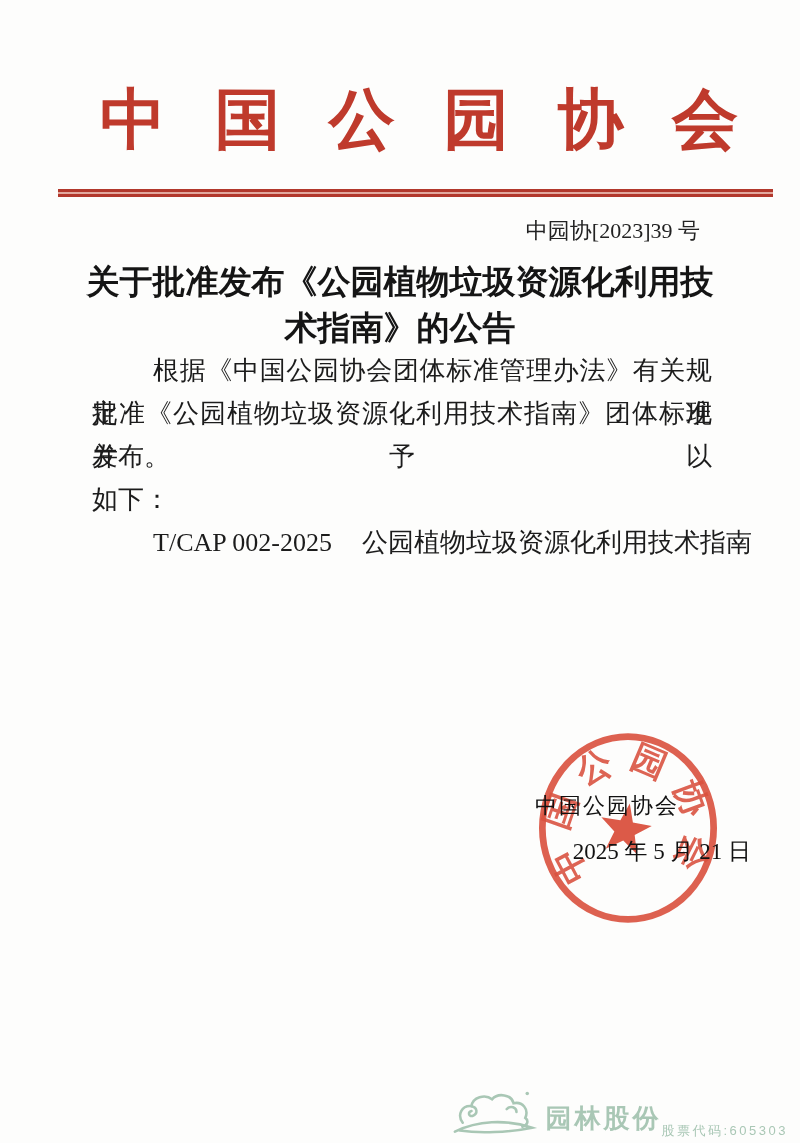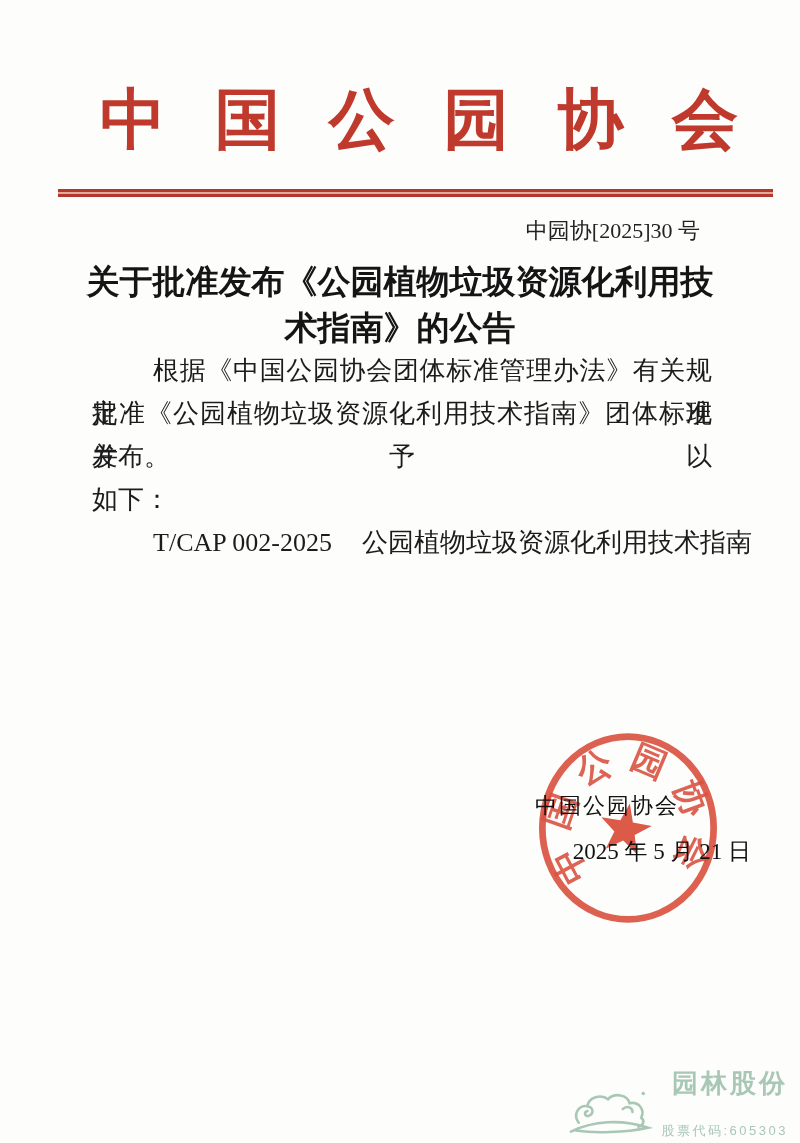--- a/index.html
+++ b/index.html
@@ -122,21 +122,21 @@
   
   .watermark {
     position: absolute;
     right: 12px;
     bottom: 4px;
     display: flex;
     align-items: flex-end;
     gap: 8px;
   }
   .wm-logo { width: 88px; height: 52px; }
-  .wm-text { display: flex; flex-direction: column; align-items: flex-end; }
+  .wm-text { display: flex; align-items: center; }
   .wm-company {
     font-size: 26px;
     line-height: 28px;
     letter-spacing: 3px;
     color: #a9c7b5;
     font-family: "Liberation Sans", "DejaVu Sans", sans-serif;
     font-weight: 600;
   }
   .wm-stock {
     font-size: 13px;
@@ -149,21 +149,21 @@
 </style>
 </head>
 <body>
 
 <div class="page">
 
   <div class="org-header">中国公园协会</div>
 
   <div class="red-rule"></div>
 
-  <div class="doc-number">中园协[2025]30 号</div>
+  <div class="doc-number">中园协[2023]39 号</div>
 
   <div class="doc-title">
     <div>关于批准发布《公园植物垃圾资源化利用技</div>
     <div>术指南》的公告</div>
   </div>
 
   <div class="doc-body">
     <div class="bline just indent">根据《中国公园协会团体标准管理办法》有关规定，现</div>
     <div class="bline just">批准《公园植物垃圾资源化利用技术指南》团体标准并予以</div>
     <div class="bline">发布。</div>

